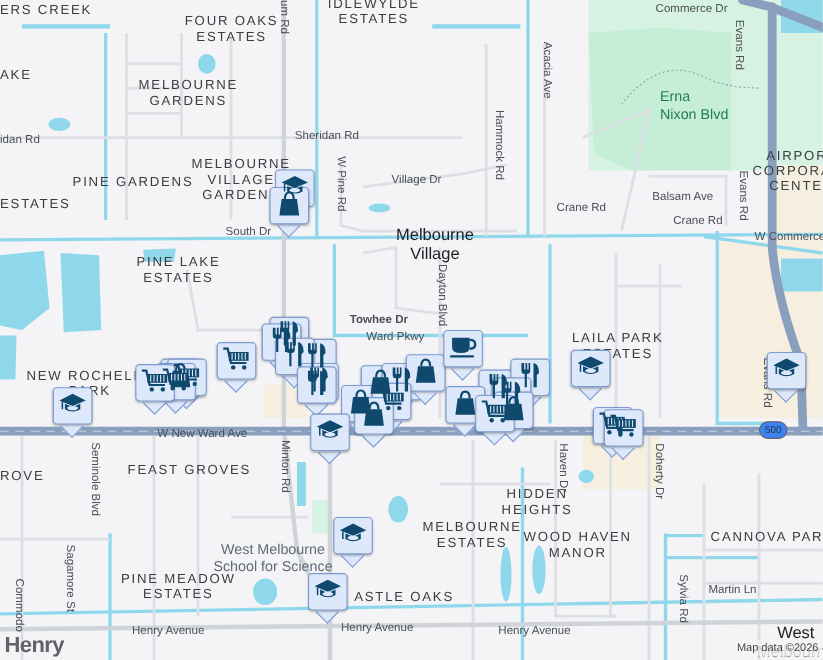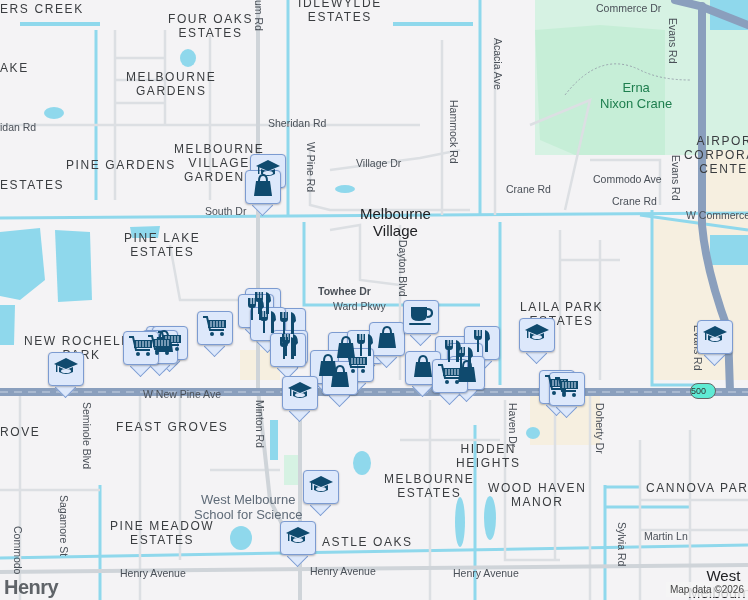--- a/index.html
+++ b/index.html
@@ -4,27 +4,27 @@
 <style>
   html,body{margin:0;padding:0;}
   body{width:748px;height:600px;overflow:hidden;background:#f4f3f5;font-family:"Liberation Sans",sans-serif;}
   #map{position:relative;width:748px;height:600px;overflow:hidden;background:#f4f3f5;}
   svg.base{position:absolute;left:0;top:0;}
   .lbl{position:absolute;white-space:nowrap;line-height:1;color:#3c4043;}
   .area{font-size:12px;letter-spacing:1.6px;color:#3a3d40;text-align:center;text-transform:uppercase;font-weight:500;}
   .city{font-size:15px;color:#202124;text-align:center;line-height:17px;}
   .road{font-size:10.5px;color:#4a5058;}
   .roadv{font-size:10.5px;color:#4a5058;writing-mode:vertical-rl;}
-  .park{font-size:13px;color:#1e7e4e;text-align:center;line-height:16px;}
+  .park{font-size:13px;color:#1e7e4e;line-height:16px;}
   .school{font-size:13px;color:#5f6b78;text-align:center;line-height:15px;}
   .marker{position:absolute;width:36px;height:44px;}
   .marker .box{position:absolute;left:0;top:0;width:34px;height:32px;background:#dde8fb;border:1px solid #7c9bd1;border-radius:4px;box-shadow:0 1px 2px rgba(0,0,0,.25);display:flex;align-items:center;justify-content:center;}
   .marker .tip{position:absolute;left:10px;top:28px;width:14px;height:14px;background:#dde8fb;border-right:1px solid #7c9bd1;border-bottom:1px solid #7c9bd1;transform:rotate(45deg);}
   .marker svg{position:relative;z-index:2;}
-  .shield{position:absolute;left:690px;top:383px;width:24px;height:14px;border:1px solid #666;border-radius:8px;background:#5eead4;font-size:9px;line-height:14px;color:#333;}
+  .shield{position:absolute;left:690px;top:383px;width:24px;height:14px;border:1px solid #666;border-radius:8px;background:#3b82f6;font-size:9px;text-align:center;line-height:14px;color:#333;}
   .google{position:absolute;left:4px;top:576px;font-size:20px;font-weight:bold;color:#5f6368;letter-spacing:-0.5px;}
   .attrib{position:absolute;right:0;top:582px;font-size:10px;color:#444;background:rgba(245,245,245,.85);padding:2px 4px;}
 </style>
 </head>
 <body>
 
 <div id="map">
   <svg class="base" width="748" height="600">
 
     <rect x="535" y="0" width="170" height="155" fill="#d6f2e3"></rect>
@@ -174,21 +174,21 @@
         <div>FEAST GROVES</div>
       </div>
       <div class="lbl area" style="left: 456px; top: 442px; line-height: 14px;">
         <div>HIDDEN</div>
         <div>HEIGHTS</div>
       </div>
       <div class="lbl area" style="left: 384px; top: 472px; line-height: 14px;">
         <div>MELBOURNE</div>
         <div>ESTATES</div>
       </div>
-      <div class="lbl area" style="left: 476px; top: 481px; line-height: 14px; margin-left: 12px;">
+      <div class="lbl area" style="left: 476px; top: 481px; line-height: 14px;">
         <div>WOOD HAVEN</div>
         <div>MANOR</div>
       </div>
       <div class="lbl area" style="left: 646px; top: 481px; line-height: 14px;">
         <div>CANNOVA PARK</div>
       </div>
       <div class="lbl area" style="left: 110px; top: 519px; line-height: 14px;">
         <div>PINE MEADOW</div>
         <div>ESTATES</div>
       </div>
@@ -212,39 +212,39 @@
       <div class="lbl road" style="left: 268px; top: 118px;">
         <div>Sheridan Rd</div>
       </div>
       <div class="lbl road" style="left: 356px; top: 158px;">
         <div>Village Dr</div>
       </div>
       <div class="lbl road" style="left: 506px; top: 184px;">
         <div>Crane Rd</div>
       </div>
       <div class="lbl road" style="left: 593px; top: 174px;">
-        <div>Commodo Ave</div>
+        <div>Balsam Ave</div>
       </div>
       <div class="lbl road" style="left: 612px; top: 196px;">
         <div>Crane Rd</div>
       </div>
       <div class="lbl road" style="left: 205px; top: 206px;">
         <div>South Dr</div>
       </div>
       <div class="lbl road" style="left: 686px; top: 210px;">
         <div>W Commerce</div>
       </div>
       <div class="lbl road" style="left: 333px; top: 258px; margin-top: 43px;">
         <div>Ward Pkwy</div>
       </div>
       <div class="lbl road" style="left: 318px; top: 286px; font-weight: bold;">
         <div>Towhee Dr</div>
       </div>
       <div class="lbl road" style="left: 143px; top: 389px;">
-        <div>W New Pine Ave</div>
+        <div>W New Ward Ave</div>
       </div>
       <div class="lbl road" style="left: 120px; top: 568px;">
         <div>Henry Avenue</div>
       </div>
       <div class="lbl road" style="left: 310px; top: 566px;">
         <div>Henry Avenue</div>
       </div>
       <div class="lbl road" style="left: 453px; top: 568px;">
         <div>Henry Avenue</div>
       </div>
@@ -291,21 +291,21 @@
         <div>Sagamore St</div>
       </div>
       <div class="lbl roadv" style="left: 12px; top: 526px;">
         <div>Commodo</div>
       </div>
       <div class="lbl roadv" style="left: 616px; top: 522px;">
         <div>Sylvia Rd</div>
       </div>
       <div class="lbl park" style="left: 600px; top: 80px;">
         <div>Erna</div>
-        <div>Nixon Crane</div>
+        <div>Nixon Blvd</div>
       </div>
       <div class="lbl school" style="left: 194px; top: 492px;">
         <div>West Melbourne</div>
         <div>School for Science</div>
       </div>
     </div>
   <div id="markers">
       <div class="marker" style="left: 250px; top: 154px;">
         <div class="tip"></div>
         <div class="box">

